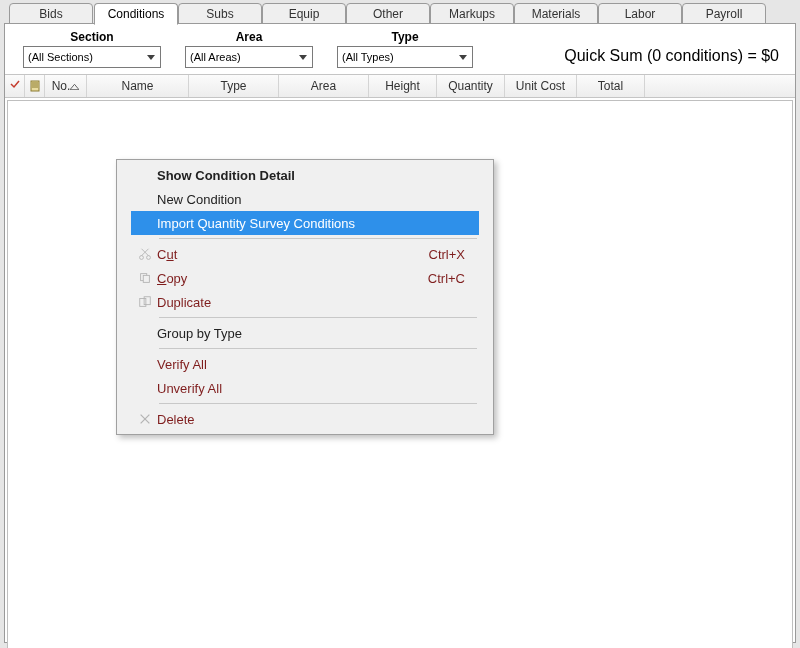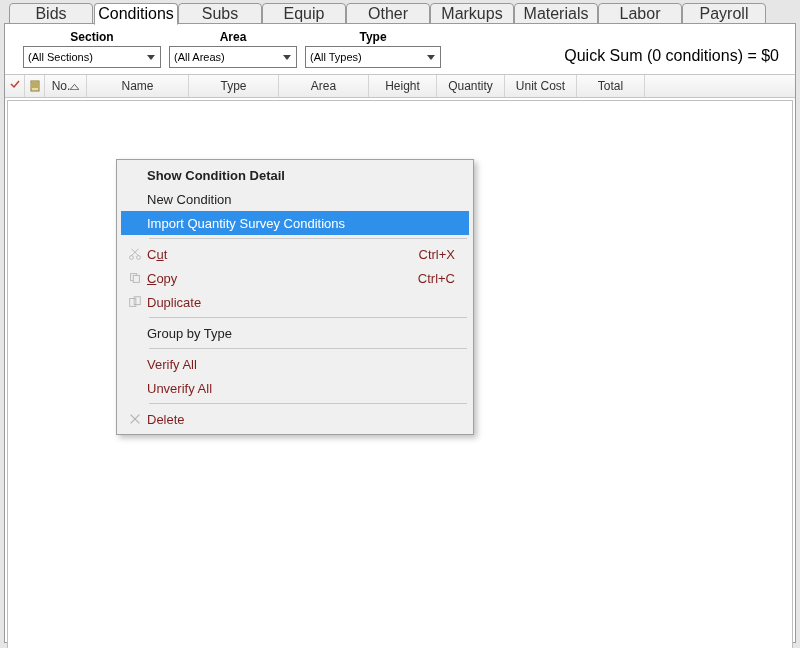--- a/index.html
+++ b/index.html
@@ -28,21 +28,21 @@
   width: 82px;
   text-align: center;
   line-height: 20px;
   border: 1px solid #9a9a9a;
   border-top-left-radius: 4px;
   border-top-right-radius: 4px;
   background: #efefef;
   margin-right: 1px;
   position: relative;
   top: 1px;
-  font-size: 16px;
+  font-size: 12px;
   color: #333;
 }
 .tab.active {
   background: #fff;
   border-bottom: 1px solid #fff;
   font-weight: normal;
   color: #000;
   z-index: 20;
 }
 .tab:not(.active){ margin-left:-1px;}
@@ -51,21 +51,21 @@
   background: #fff;
   height: 618px;
   position: relative;
   margin-top: -1px;
   z-index: 15;
 }
 .filter-row {
   display: flex;
   align-items: flex-end;
   padding: 6px 6px 6px 18px;
-  gap: 8px;
+  gap: 24px;
 }
 .filter {
   display: flex;
   flex-direction: column;
 }
 .filter-label {
   font-weight: bold;
   text-align: center;
   margin-bottom: 2px;
 }
@@ -133,21 +133,21 @@
   margin-top: 2px;
 }
 .context-menu {
   position: absolute;
   left: 108px;
   top: 58px;
   width: 348px;
   background: #f0f0f0;
   border: 1px solid #a0a0a0;
   box-shadow: 3px 3px 6px rgba(0,0,0,0.25);
-  padding: 3px 4px;
+  padding: 3px 14px;
 }
 .cm-item {
   display: flex;
   align-items: center;
   height: 24px;
   font-size: 13px;
   color: #222;
   padding-left: 2px;
 }
 .cm-icon-col {

